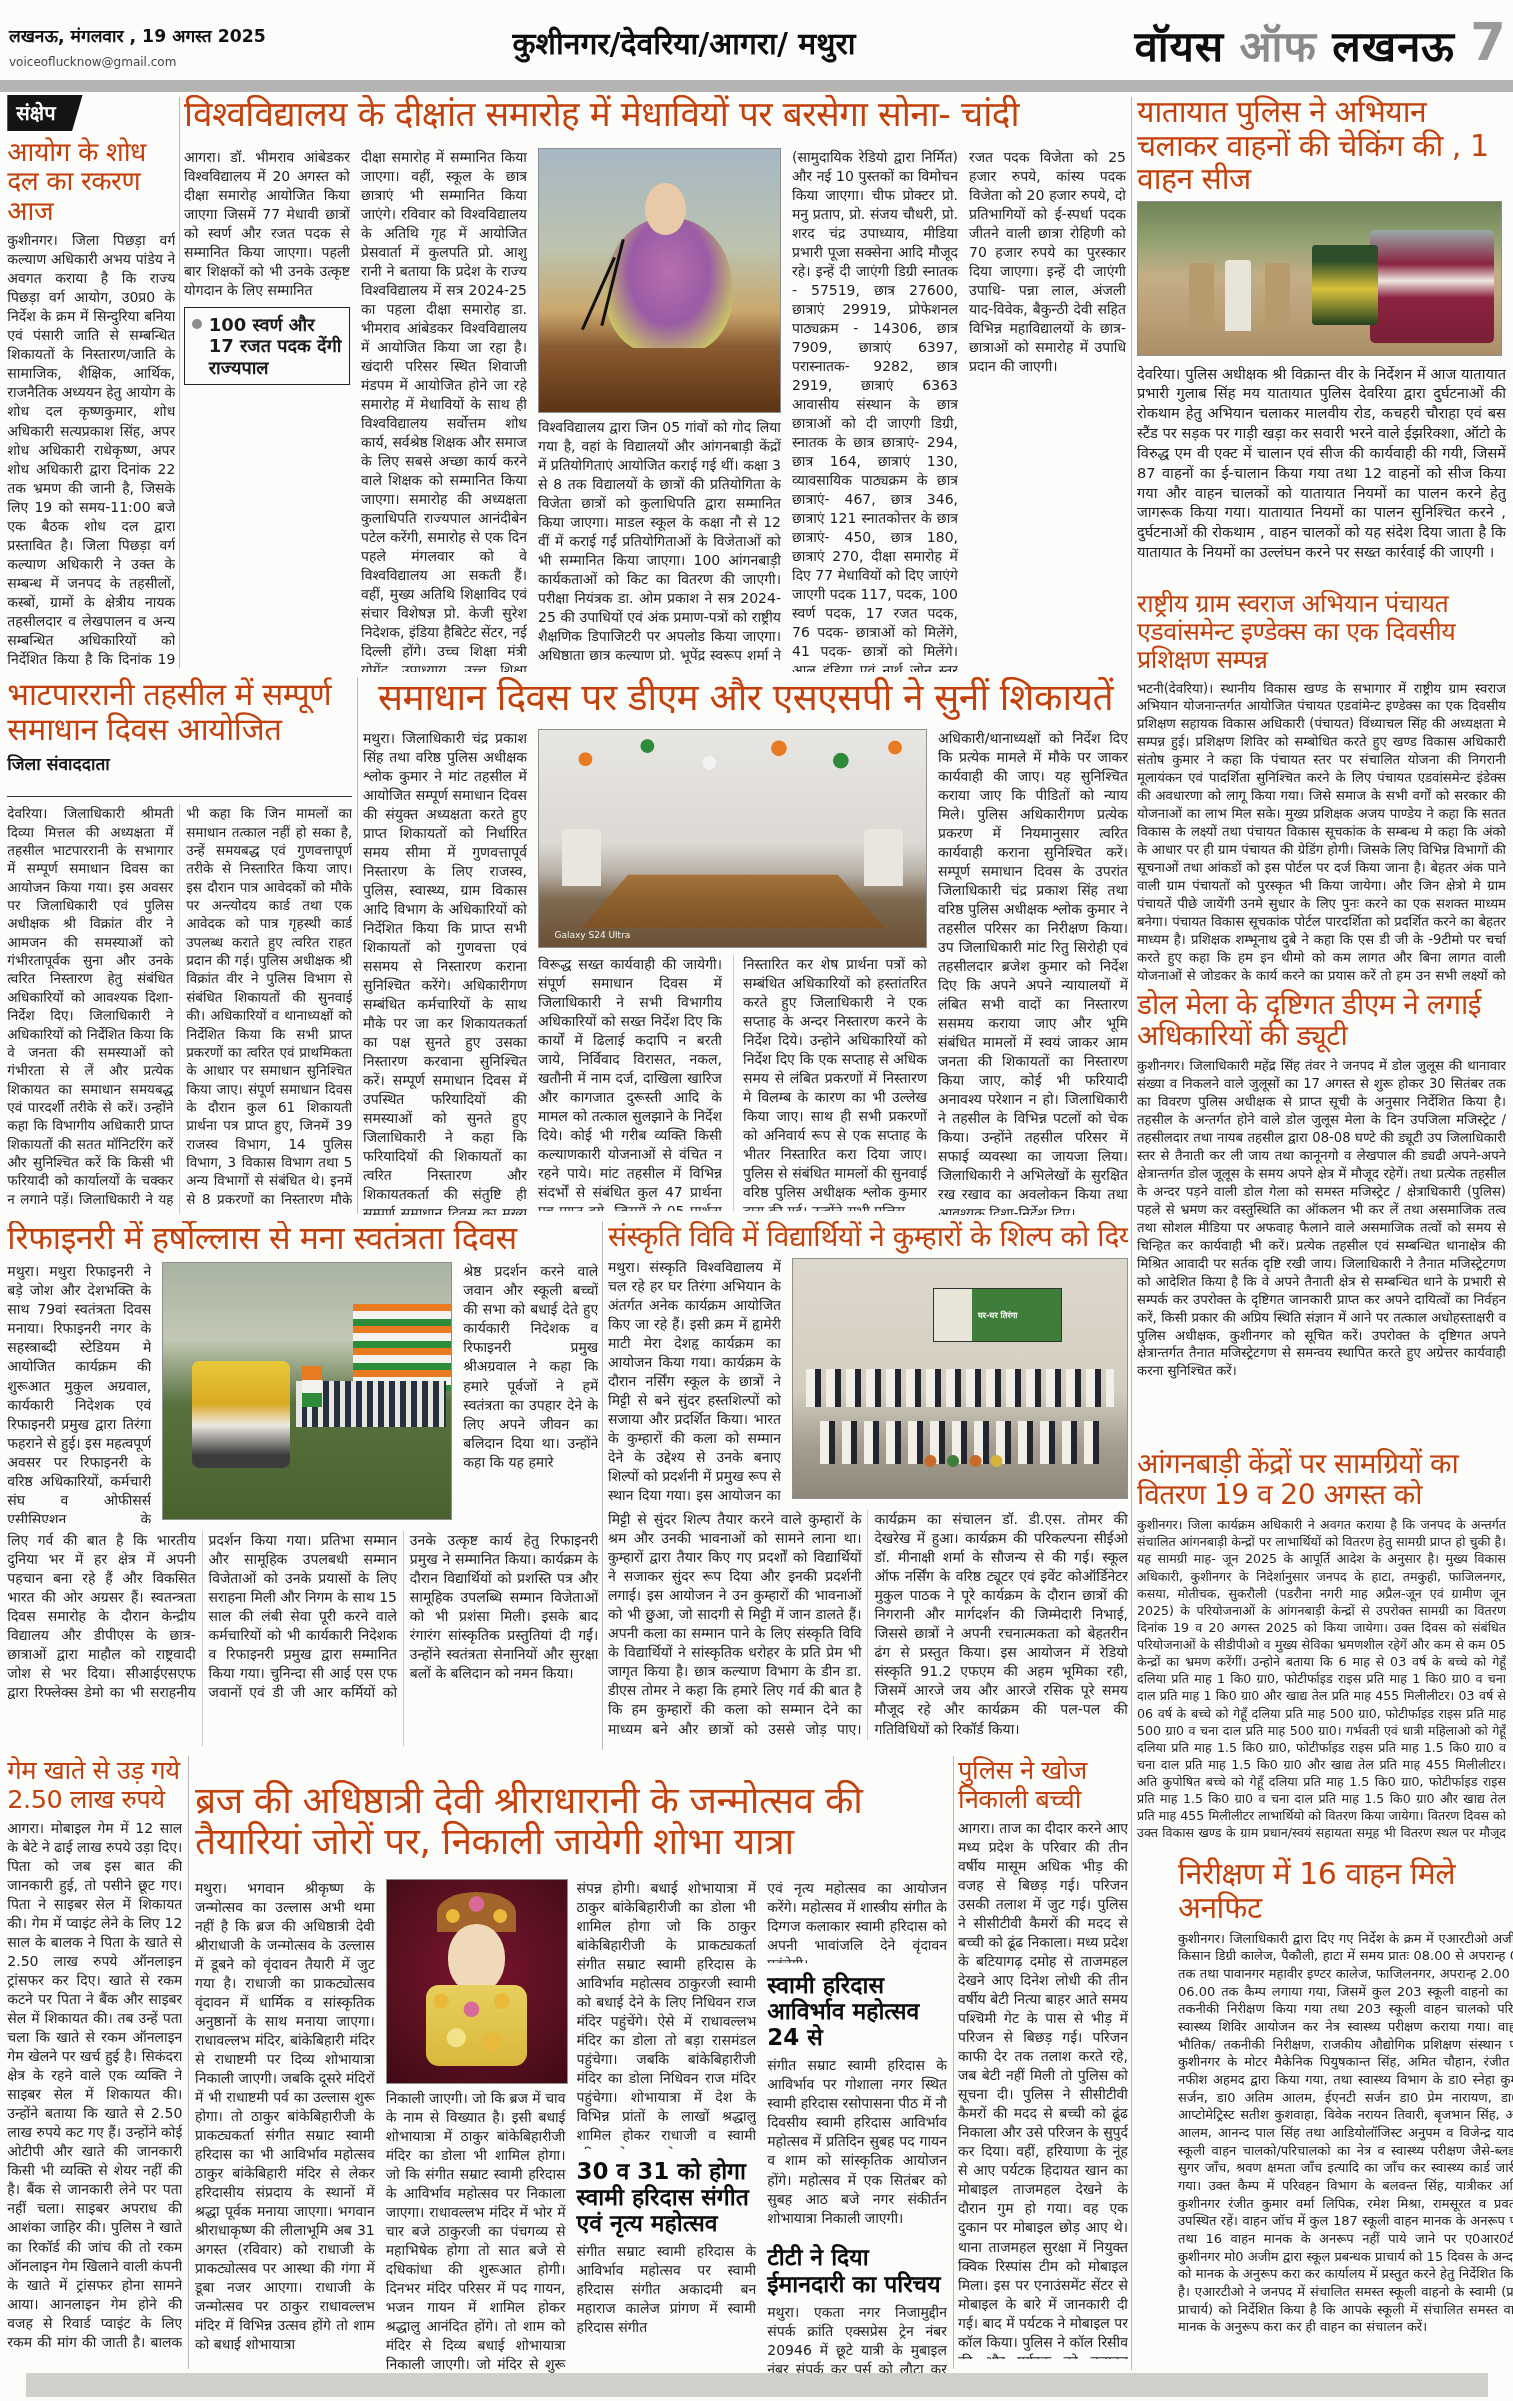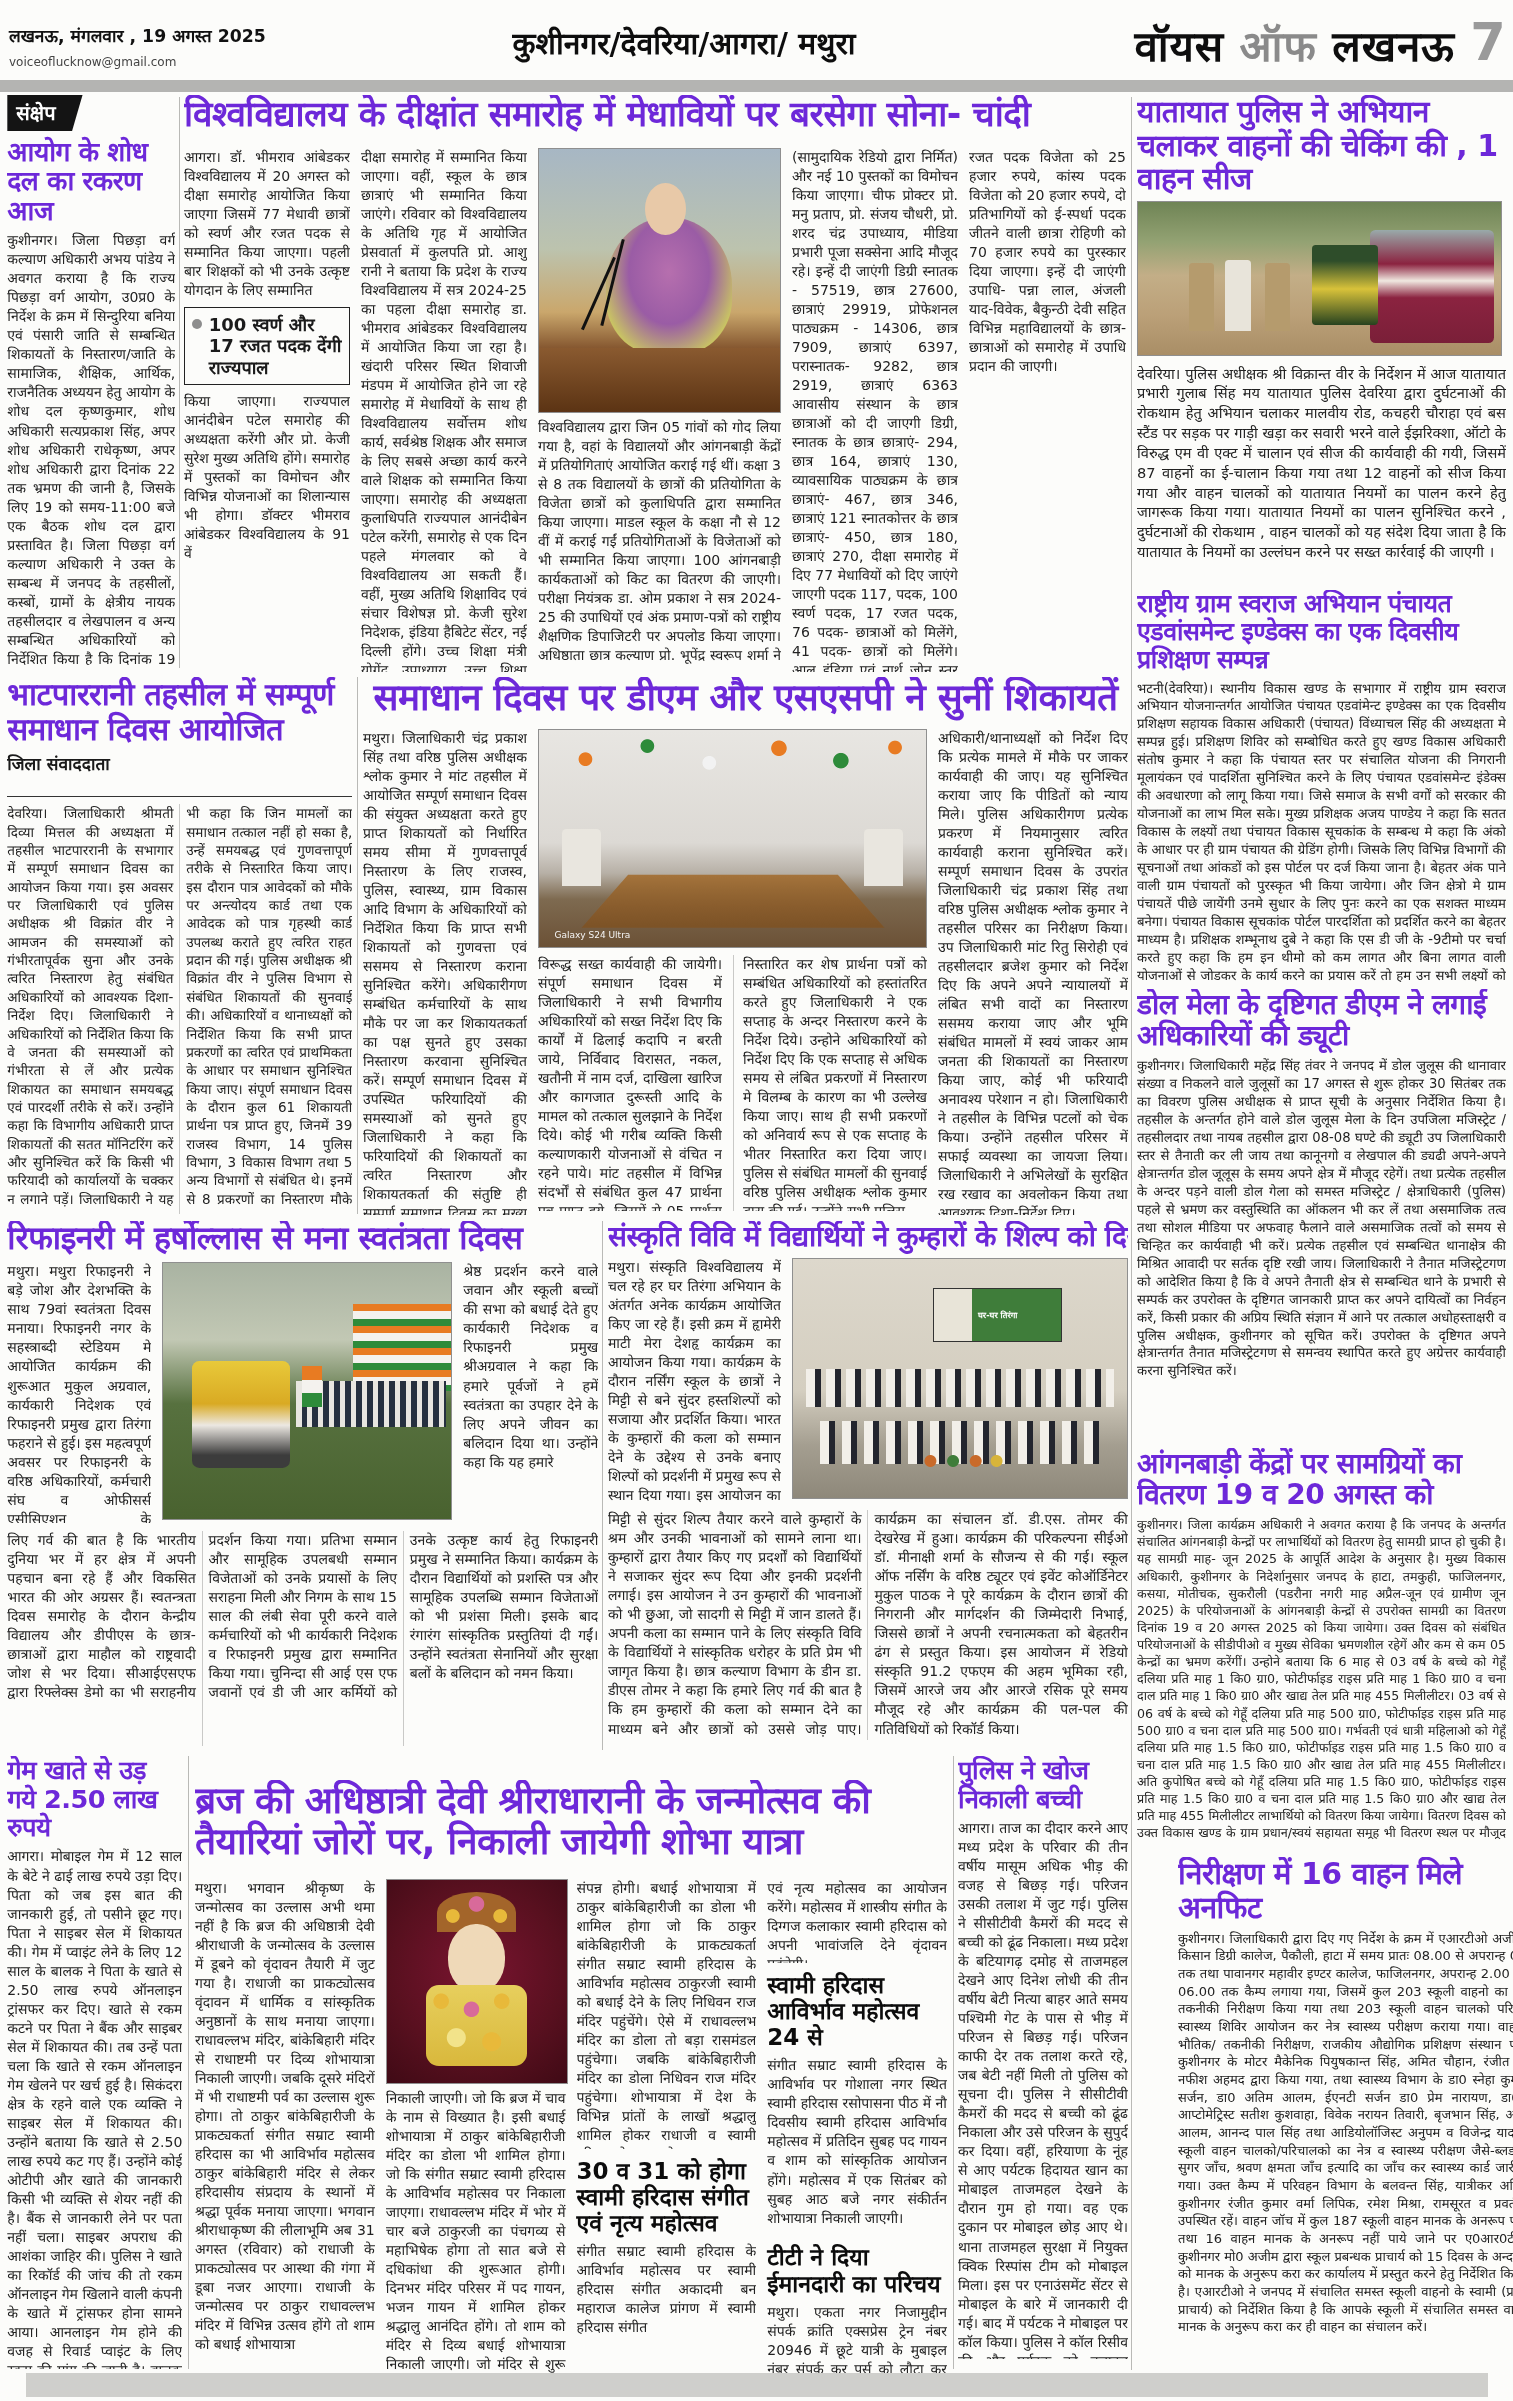--- a/index.html
+++ b/index.html
@@ -9,21 +9,21 @@
   .hdr-dateline{position:absolute;left:9px;top:24px;font-weight:700;font-size:17.3px;color:#111;}
   .hdr-email{position:absolute;left:9px;top:55px;font-size:12px;color:#444;}
   .hdr-region{position:absolute;left:392px;top:22px;width:584px;text-align:center;font-weight:700;font-size:30px;color:#0d0d0d;}
   .hdr-mast{position:absolute;right:58px;top:16.4px;font-weight:700;font-size:42px;letter-spacing:0.9px;white-space:nowrap;}
   .mast-b{color:#0e0e0e}.mast-g{color:#8a8a8a}
   .hdr-pageno{position:absolute;right:7.3px;top:12.8px;font-weight:700;font-size:51px;color:#9a9a9a;}
   .hdr-rule{position:absolute;left:0;top:80px;width:1513px;height:12px;background:#b4b4b2;}
   .bottom-bar{position:absolute;left:25.6px;top:2373px;width:1462px;height:24px;background:#cfcfcc;}
   
   .blk{position:absolute;overflow:hidden;}
-  .h{font-weight:700;color:#6d28d9;line-height:1.12;margin:0 0 5.5px 0;letter-spacing:-0.5px;}
+  .h{font-weight:400;color:#c2410c;line-height:1.12;margin:0 0 5.5px 0;letter-spacing:-0.5px;}
   .body{font-size:14px;line-height:1.36;text-align:justify;color:#222;overflow:hidden;}
   .cols2{column-count:2;column-gap:12.8px;column-rule:0.9px solid #c9c9c7;}
   .cols3{column-count:3;column-gap:12.8px;column-rule:0.9px solid #c9c9c7;}
   .row{display:flex;gap:11px;}
   .vrule{position:absolute;width:0.9px;background:#b9b9b6;}
   .byline{font-weight:700;font-size:17.3px;border-bottom:1.8px solid #333;padding-bottom:21px;margin-bottom:7.3px;}
   .boxhead{border:1.8px solid #222;padding:5.5px 7.3px;font-weight:700;font-size:18px;line-height:1.2;margin:7.3px 0;display:flex;gap:6.4px;align-items:flex-start;}
   .dot{width:10px;height:10px;border-radius:50%;background:#8d8d8d;flex:0 0 auto;margin-top:5.5px;}
   .subh{font-weight:700;font-size:23px;line-height:1.15;margin:9px 0 5.5px 0;color:#0c0c0c;}
   
@@ -108,21 +108,20 @@
 
   <article class="blk" style="left:184px;top:95px;width:942px;height:581px">
     <h2 class="h" style="font-size:35px;height:47px;white-space:nowrap">विश्वविद्यालय के दीक्षांत समारोह में मेधावियों पर बरसेगा सोना- चांदी</h2>
     <div class="row" style="height:524px">
       <div style="flex:0 0 166px">
         <div class="body">आगरा। डॉ. भीमराव आंबेडकर विश्वविद्यालय में 20 अगस्त को दीक्षा समारोह आयोजित किया जाएगा जिसमें 77 मेधावी छात्रों को स्वर्ण और रजत पदक से सम्मानित किया जाएगा। पहली बार शिक्षकों को भी उनके उत्कृष्ट योगदान के लिए सम्मानित</div>
         <div class="boxhead">
             <span class="dot"></span>
             <span>100 स्वर्ण और 17 रजत पदक देंगी राज्यपाल</span>
           </div>
-        <div class="body" style="height:246px">किया जाएगा। राज्यपाल आनंदीबेन पटेल समारोह की अध्यक्षता करेंगी और प्रो. केजी सुरेश मुख्य अतिथि होंगे। समारोह में पुस्तकों का विमोचन और विभिन्न योजनाओं का शिलान्यास भी होगा। डॉक्टर भीमराव आंबेडकर विश्वविद्यालय के 91 वें</div>
       </div>
       <div class="body" style="flex:0 0 166px;height:524px">दीक्षा समारोह में सम्मानित किया जाएगा। वहीं, स्कूल के छात्र छात्राएं भी सम्मानित किया जाएंगे। रविवार को विश्वविद्यालय के अतिथि गृह में आयोजित प्रेसवार्ता में कुलपति प्रो. आशु रानी ने बताया कि प्रदेश के राज्य विश्वविद्यालय में सत्र 2024-25 का पहला दीक्षा समारोह डा. भीमराव आंबेडकर विश्वविद्यालय में आयोजित किया जा रहा है। खंदारी परिसर स्थित शिवाजी मंडपम में आयोजित होने जा रहे समारोह में मेधावियों के साथ ही विश्वविद्यालय सर्वोत्तम शोध कार्य, सर्वश्रेष्ठ शिक्षक और समाज के लिए सबसे अच्छा कार्य करने वाले शिक्षक को सम्मानित किया जाएगा। समारोह की अध्यक्षता कुलाधिपति राज्यपाल आनंदीबेन पटेल करेंगी, समारोह से एक दिन पहले मंगलवार को वे विश्वविद्यालय आ सकती हैं। वहीं, मुख्य अतिथि शिक्षाविद एवं संचार विशेषज्ञ प्रो. केजी सुरेश निदेशक, इंडिया हैबिटेट सेंटर, नई दिल्ली होंगे। उच्च शिक्षा मंत्री योगेंद्र उपाध्याय, उच्च शिक्षा राज्य मंत्री रजनी तिवारी शामिल होंगी। कुलसचिव अजय मिश्रा ने बताया कि</div>
       <div style="flex:0 0 241px">
         <div class="ph ph-gov" style="width:241px;height:263px">
           <span class="saree"></span>
           <span class="face"></span>
           <span class="mic"></span>
           <span class="mic2"></span>
           <span class="podium"></span>
         </div>

